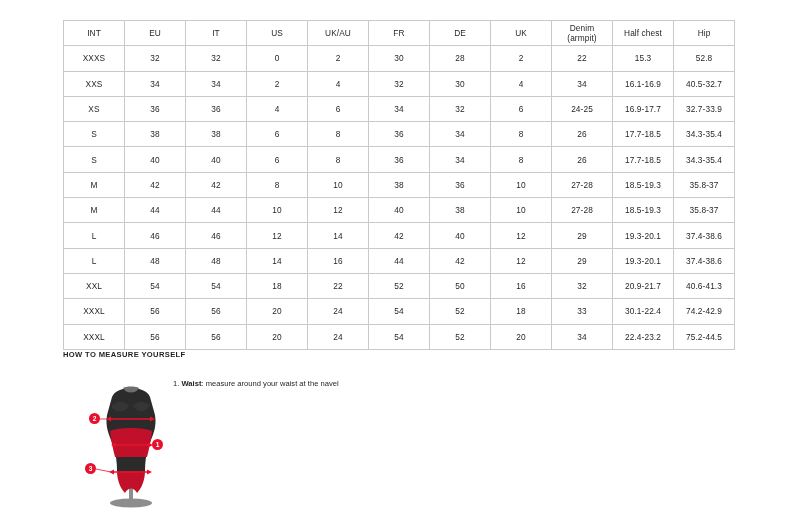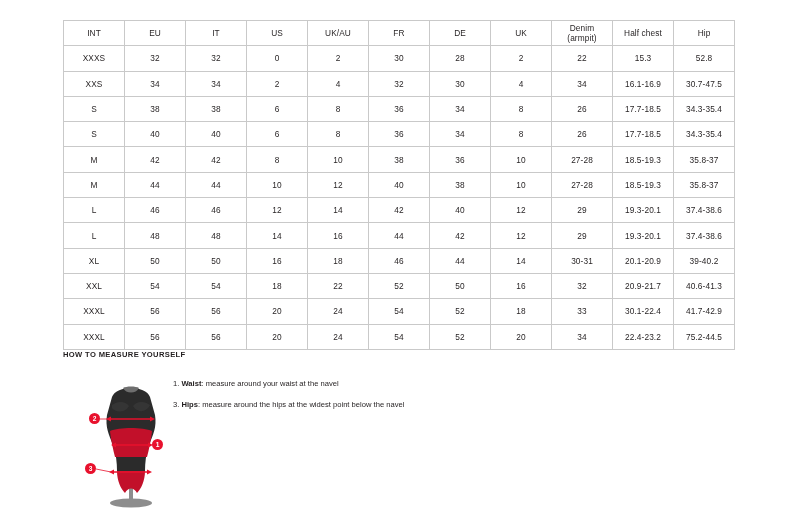--- a/index.html
+++ b/index.html
@@ -144,21 +144,34 @@
             <td>XXS</td>
             <td>34</td>
             <td>34</td>
             <td>2</td>
             <td>4</td>
             <td>32</td>
             <td>30</td>
             <td>4</td>
             <td>34</td>
             <td>16.1-16.9</td>
-            <td>30.7-47.5</td>
+            <td>40.5-32.7</td>
+          </tr>
+          <tr>
+            <td>XS</td>
+            <td>36</td>
+            <td>36</td>
+            <td>4</td>
+            <td>6</td>
+            <td>34</td>
+            <td>32</td>
+            <td>6</td>
+            <td>24-25</td>
+            <td>16.9-17.7</td>
+            <td>32.7-33.9</td>
           </tr>
           <tr>
             <td>S</td>
             <td>38</td>
             <td>38</td>
             <td>6</td>
             <td>8</td>
             <td>36</td>
             <td>34</td>
             <td>8</td>
@@ -225,33 +238,20 @@
             <td>14</td>
             <td>16</td>
             <td>44</td>
             <td>42</td>
             <td>12</td>
             <td>29</td>
             <td>19.3-20.1</td>
             <td>37.4-38.6</td>
           </tr>
           <tr>
-            <td>XL</td>
-            <td>50</td>
-            <td>50</td>
-            <td>16</td>
-            <td>18</td>
-            <td>46</td>
-            <td>44</td>
-            <td>14</td>
-            <td>30-31</td>
-            <td>20.1-20.9</td>
-            <td>39-40.2</td>
-          </tr>
-          <tr>
             <td>XXL</td>
             <td>54</td>
             <td>54</td>
             <td>18</td>
             <td>22</td>
             <td>52</td>
             <td>50</td>
             <td>16</td>
             <td>32</td>
             <td>20.9-21.7</td>
@@ -261,21 +261,21 @@
             <td>XXXL</td>
             <td>56</td>
             <td>56</td>
             <td>20</td>
             <td>24</td>
             <td>54</td>
             <td>52</td>
             <td>18</td>
             <td>33</td>
             <td>30.1-22.4</td>
-            <td>41.7-42.9</td>
+            <td>74.2-42.9</td>
           </tr>
           <tr>
             <td>XXXL</td>
             <td>56</td>
             <td>56</td>
             <td>20</td>
             <td>24</td>
             <td>54</td>
             <td>52</td>
             <td>20</td>
@@ -336,18 +336,17 @@
           <line x1="90" y1="70" x2="94" y2="70" stroke="#e8112d" stroke-width=".8"></line>
         </svg>
 
         <div class="marker m1">1</div>
         <div class="marker m2">2</div>
         <div class="marker m3">3</div>
       </div>
 
       <div class="notes" id="notes-list">
           <div class="note"><span>1.</span> <b>Waist</b><span>: measure around your waist at the navel</span></div>
-          <div class="note"><span>3.</span> <b>Hips</b><span>: measure around the hips at the widest point below the navel</span></div>
         </div>
     </div>
   </div>
 
 </div>
 
 </body></html>

